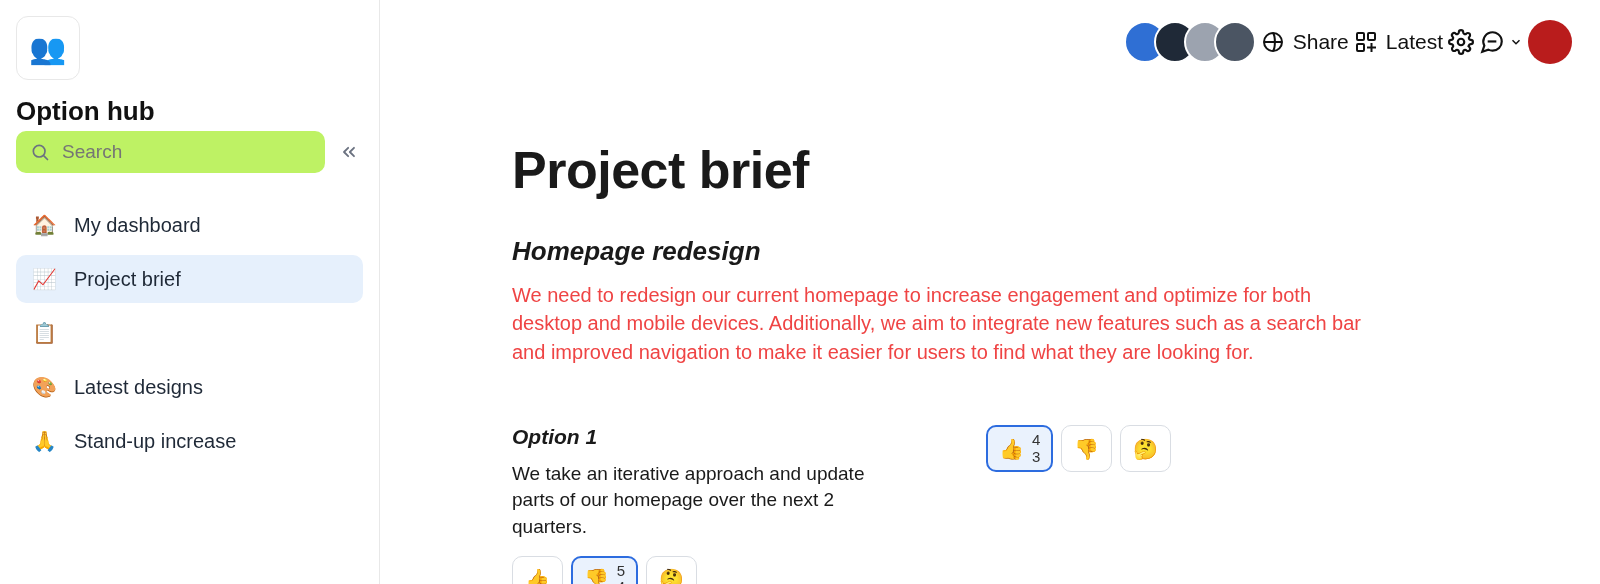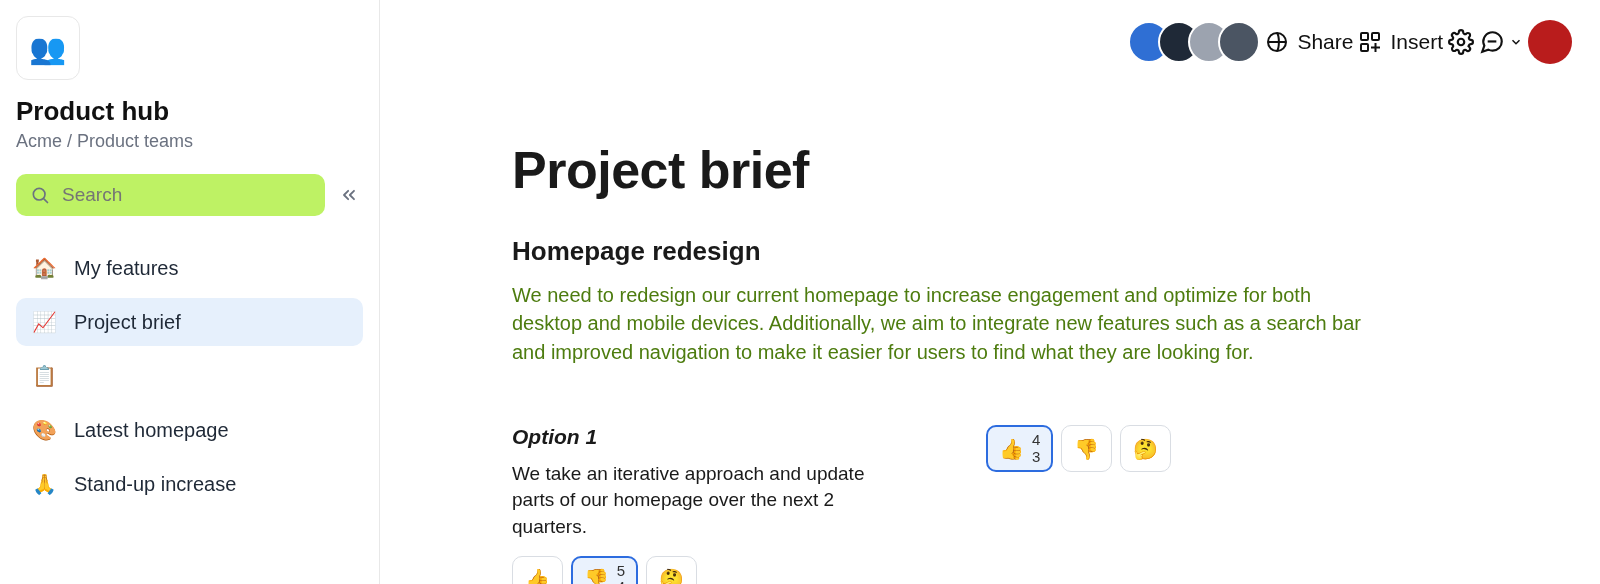--- a/index.html
+++ b/index.html
@@ -141,25 +141,26 @@
   .doc-title {
     font-size: 52px;
     font-weight: 800;
     letter-spacing: -0.5px;
     margin-bottom: 36px;
   }
   .doc-h2 {
     font-size: 26px;
     font-weight: 700;
     margin-bottom: 14px;
+    font-style: italic;
   }
   .doc-p {
     font-size: 20px;
     line-height: 1.42;
-    color: #4d7c0f;
+    color: #ef4444;
     margin-bottom: 32px;
     max-width: 900px;
   }
   .options-row {
     display: flex;
     gap: 80px;
   }
   .option { flex: 1; margin-top: 27px; }
   .option-h {
     font-size: 21px;
@@ -198,54 +199,53 @@
     flex-direction: column;
     align-items: center;
   }
 </style>
 </head>
 <body>
 
 <div class="app">
   <aside class="sidebar">
     <div class="workspace-icon">👥</div>
-    <div class="hub-title">Product hub</div>
-    <div class="hub-subtitle">Acme / Product teams</div>
+    <div class="hub-title">Option hub</div>
 
     <div class="search-row">
       <div class="search-box">
         <svg width="20" height="20" viewBox="0 0 24 24" fill="none" stroke="#6b7280" stroke-width="2" stroke-linecap="round">
             <circle cx="11" cy="11" r="7"></circle>
             <line x1="21" y1="21" x2="16.65" y2="16.65"></line>
           </svg>
         <input class="search-input" placeholder="Search" style="">
       </div>
       <div class="collapse-btn">
         <svg width="20" height="20" viewBox="0 0 24 24" fill="none" stroke="#6b7280" stroke-width="2.2" stroke-linecap="round" stroke-linejoin="round">
             <polyline points="11 17 6 12 11 7"></polyline>
             <polyline points="18 17 13 12 18 7"></polyline>
           </svg>
       </div>
     </div>
 
     <nav class="nav">
       <div class="nav-item">
         <span class="nav-icon">🏠</span>
-        <span>My features</span>
+        <span>My dashboard</span>
       </div>
       <div class="nav-item active">
         <span class="nav-icon">📈</span>
         <span>Project brief</span>
       </div>
       <div class="nav-item">
         <span class="nav-icon">📋</span>
       </div>
       <div class="nav-item">
         <span class="nav-icon">🎨</span>
-        <span>Latest homepage</span>
+        <span>Latest designs</span>
       </div>
       <div class="nav-item">
         <span class="nav-icon">🙏</span>
         <span>Stand-up increase</span>
       </div>
     </nav>
   </aside>
 
   <main class="main">
     <div class="topbar">
@@ -266,21 +266,21 @@
       </div>
 
       <div class="tb-btn">
         <svg width="24" height="24" viewBox="0 0 24 24" fill="none" stroke="#111" stroke-width="2">
             <rect x="3" y="3" width="7" height="7" rx="1"></rect>
             <rect x="14" y="3" width="7" height="7" rx="1"></rect>
             <rect x="3" y="14" width="7" height="7" rx="1"></rect>
             <line x1="17.5" y1="13" x2="17.5" y2="22"></line>
             <line x1="13" y1="17.5" x2="22" y2="17.5"></line>
           </svg>
-        <span>Insert</span>
+        <span>Latest</span>
       </div>
 
       <div class="tb-icon">
         <svg width="26" height="26" viewBox="0 0 24 24" fill="none" stroke="#111" stroke-width="2">
             <circle cx="12" cy="12" r="3"></circle>
             <path d="M19.4 15a1.7 1.7 0 0 0 .34 1.87l.06.06a2 2 0 1 1-2.83 2.83l-.06-.06a1.7 1.7 0 0 0-1.87-.34 1.7 1.7 0 0 0-1 1.56V21a2 2 0 0 1-4 0v-.09a1.7 1.7 0 0 0-1-1.56 1.7 1.7 0 0 0-1.87.34l-.06.06a2 2 0 1 1-2.83-2.83l.06-.06a1.7 1.7 0 0 0 .34-1.87 1.7 1.7 0 0 0-1.56-1H3a2 2 0 0 1 0-4h.09a1.7 1.7 0 0 0 1.56-1 1.7 1.7 0 0 0-.34-1.87l-.06-.06a2 2 0 1 1 2.83-2.83l.06.06a1.7 1.7 0 0 0 1.87.34 1.7 1.7 0 0 0 1-1.56V3a2 2 0 0 1 4 0v.09a1.7 1.7 0 0 0 1 1.56 1.7 1.7 0 0 0 1.87-.34l.06-.06a2 2 0 1 1 2.83 2.83l-.06.06a1.7 1.7 0 0 0-.34 1.87 1.7 1.7 0 0 0 1.56 1H21a2 2 0 0 1 0 4h-.09a1.7 1.7 0 0 0-1.56 1z"></path>
           </svg>
       </div>
 
       <div class="comment-group">

